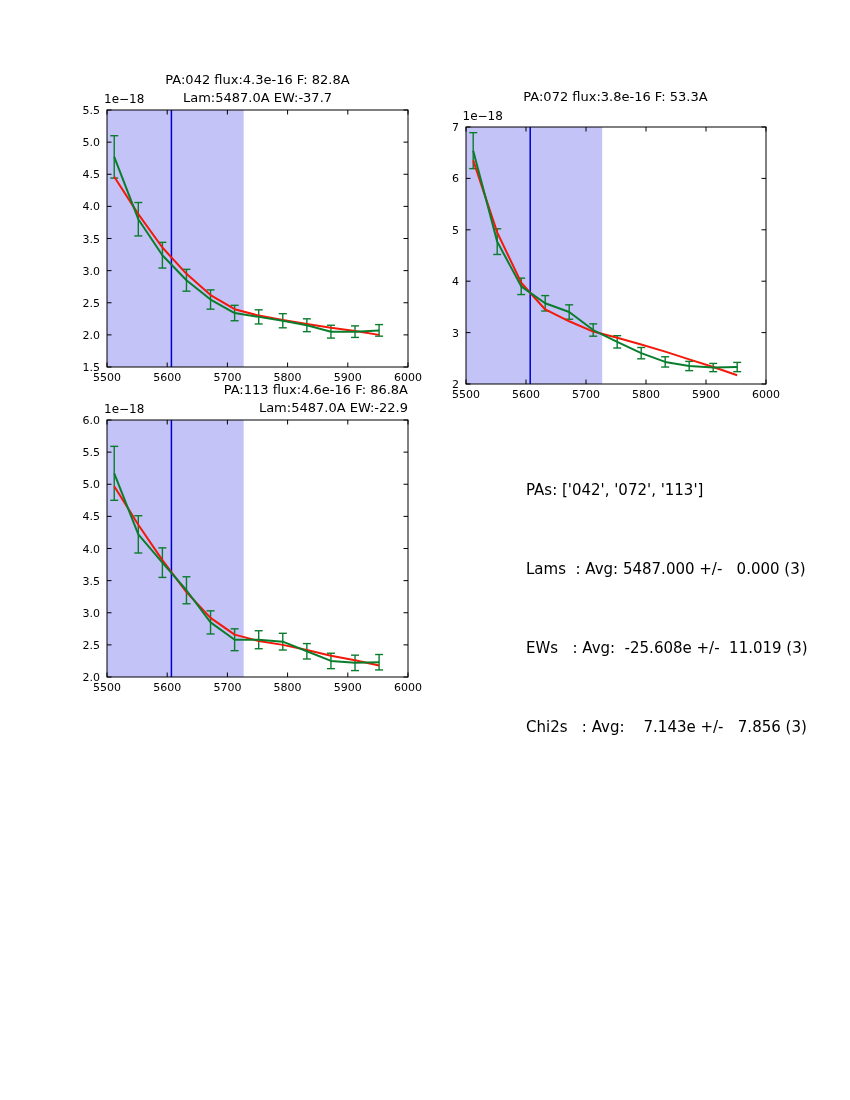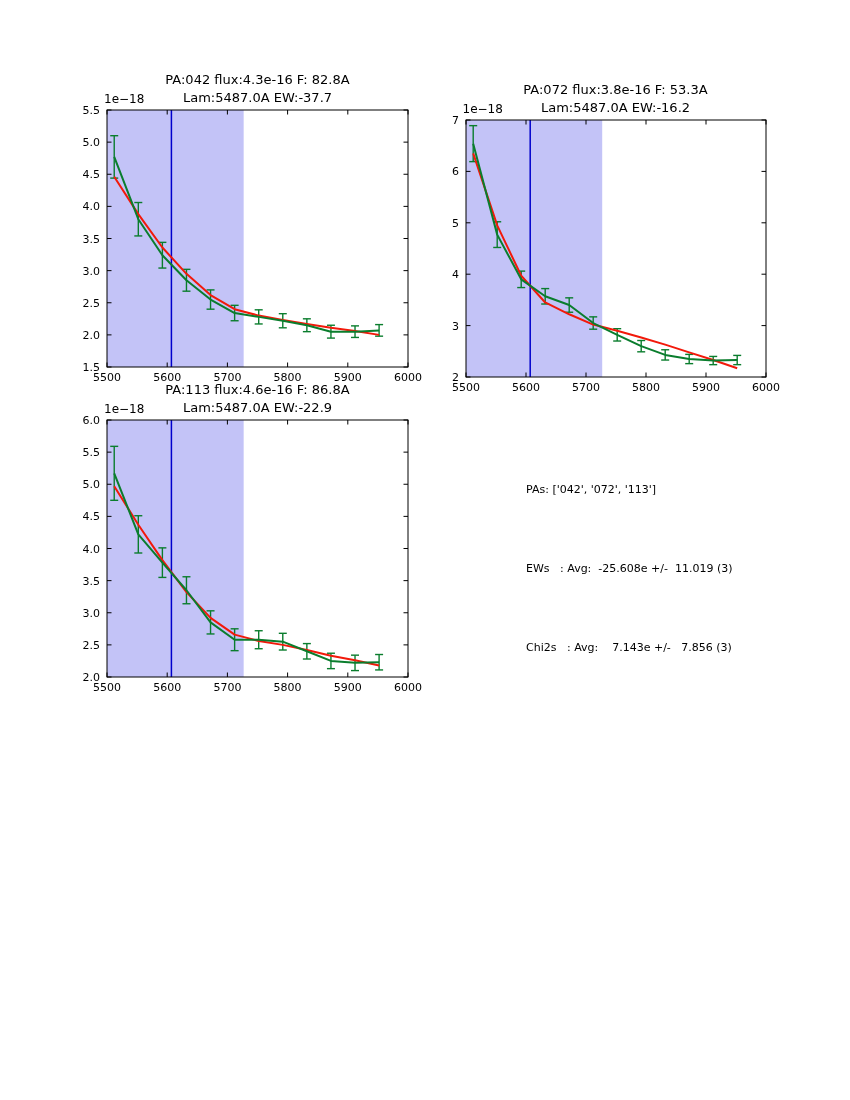--- a/index.html
+++ b/index.html
@@ -3,21 +3,21 @@
 <meta charset="utf-8">
 <style>
   html,body{margin:0;padding:0;background:#ffffff;}
   body{font-family:"DejaVu Sans",sans-serif;color:#000;}
   .page{position:relative;width:850px;height:1100px;background:#ffffff;overflow:hidden;}
   .chart{position:absolute;}
   .plot-title{position:absolute;text-align:center;font-size:13px;line-height:18px;color:#000;white-space:nowrap;}
   .offset-label{position:absolute;font-size:12px;color:#000;}
   .plot-svg{position:absolute;left:0;top:0;overflow:visible;}
   .plot-svg text{font-family:"DejaVu Sans",sans-serif;fill:#000;}
-  .stats{position:absolute;left:526px;top:424px;font-size:11px;line-height:26.4px;white-space:pre;color:#000;}
+  .stats{position:absolute;left:526px;top:424px;font-size:15px;line-height:26.4px;white-space:pre;color:#000;}
 </style>
 </head>
 <body>
 
 <div class="page">
 
   <div class="chart" style="left:57px;top:65px;width:361px;height:332px;">
     <div class="plot-title" style="left:50px;top:6px;width:301px;">
       <div>PA:042 flux:4.3e-16 F: 82.8A</div>
       <div>Lam:5487.0A EW:-37.7</div>
@@ -106,24 +106,23 @@
         <text x="43" y="113.25" text-anchor="end" font-size="11">4.5</text>
         <line x1="50" x2="54.5" y1="77.125" y2="77.125" stroke="#000000" stroke-width="1"></line>
         <line x1="351" x2="346.5" y1="77.125" y2="77.125" stroke="#000000" stroke-width="1"></line>
         <text x="43" y="81.125" text-anchor="end" font-size="11">5.0</text>
         <line x1="50" x2="54.5" y1="45" y2="45" stroke="#000000" stroke-width="1"></line>
         <line x1="351" x2="346.5" y1="45" y2="45" stroke="#000000" stroke-width="1"></line>
         <text x="43" y="49" text-anchor="end" font-size="11">5.5</text>
       </svg>
   </div>
 
-  <div class="chart" style="left:415.5px;top:75px;width:360px;height:332px;">
+  <div class="chart" style="left:415.5px;top:82px;width:360px;height:332px;">
     <div class="plot-title" style="left:50px;top:6px;width:300px;">
       <div>PA:072 flux:3.8e-16 F: 53.3A</div>
-      <div>Lam:5487.0A EW:-16.2</div>
     </div>
     <div class="offset-label" style="left:47px;top:27px;">1e−18</div>
     <svg class="plot-svg" width="360" height="332">
         <rect x="50" y="45" width="136.20000000000002" height="257" fill="#c3c3f7"></rect>
         <line x1="114.2" x2="114.2" y1="45" y2="302" stroke="#0000cc" stroke-width="1.5"></line>
         <line x1="57.2" x2="57.2" y1="86.63399999999999" y2="50.65400000000002" stroke="#0a7d2d" stroke-width="1.4"></line>
         <line x1="53.2" x2="61.2" y1="50.65400000000002" y2="50.65400000000002" stroke="#0a7d2d" stroke-width="1.4"></line>
         <line x1="53.2" x2="61.2" y1="86.63399999999999" y2="86.63399999999999" stroke="#0a7d2d" stroke-width="1.4"></line>
         <line x1="81.2" x2="81.2" y1="172.47200000000004" y2="146.77200000000002" stroke="#0a7d2d" stroke-width="1.4"></line>
         <line x1="77.2" x2="85.2" y1="146.77200000000002" y2="146.77200000000002" stroke="#0a7d2d" stroke-width="1.4"></line>
@@ -194,21 +193,21 @@
         <line x1="50" x2="54.5" y1="96.4" y2="96.4" stroke="#000000" stroke-width="1"></line>
         <line x1="350" x2="345.5" y1="96.4" y2="96.4" stroke="#000000" stroke-width="1"></line>
         <text x="43" y="100.4" text-anchor="end" font-size="11">6</text>
         <line x1="50" x2="54.5" y1="45" y2="45" stroke="#000000" stroke-width="1"></line>
         <line x1="350" x2="345.5" y1="45" y2="45" stroke="#000000" stroke-width="1"></line>
         <text x="43" y="49" text-anchor="end" font-size="11">7</text>
       </svg>
   </div>
 
   <div class="chart" style="left:57px;top:375px;width:361px;height:332px;">
-    <div class="plot-title" style="left:50px;top:6px;width:301px;">
+    <div class="plot-title" style="left:50px;top:6px;width:301px;text-align:right;">
       <div>PA:113 flux:4.6e-16 F: 86.8A</div>
       <div>Lam:5487.0A EW:-22.9</div>
     </div>
     <div class="offset-label" style="left:47px;top:27px;">1e−18</div>
     <svg class="plot-svg" width="361" height="332">
         <rect x="50" y="45" width="136.654" height="257" fill="#c3c3f7"></rect>
         <line x1="114.414" x2="114.414" y1="45" y2="302" stroke="#0000cc" stroke-width="1.5"></line>
         <line x1="57.224000000000004" x2="57.224000000000004" y1="125.3125" y2="71.3425" stroke="#0a7d2d" stroke-width="1.4"></line>
         <line x1="53.224000000000004" x2="61.224000000000004" y1="71.3425" y2="71.3425" stroke="#0a7d2d" stroke-width="1.4"></line>
         <line x1="53.224000000000004" x2="61.224000000000004" y1="125.3125" y2="125.3125" stroke="#0a7d2d" stroke-width="1.4"></line>
@@ -291,17 +290,18 @@
         <line x1="351" x2="346.5" y1="77.125" y2="77.125" stroke="#000000" stroke-width="1"></line>
         <text x="43" y="81.125" text-anchor="end" font-size="11">5.5</text>
         <line x1="50" x2="54.5" y1="45" y2="45" stroke="#000000" stroke-width="1"></line>
         <line x1="351" x2="346.5" y1="45" y2="45" stroke="#000000" stroke-width="1"></line>
         <text x="43" y="49" text-anchor="end" font-size="11">6.0</text>
       </svg>
   </div>
 
   <div class="stats">
     <div>PAs: ['042', '072', '113']</div>
+    <div>Lams  : Avg: 5487.000 +/-   0.000 (3)</div>
     <div>EWs   : Avg:  -25.608e +/-  11.019 (3)</div>
     <div>Chi2s   : Avg:    7.143e +/-   7.856 (3)</div>
   </div>
 
 </div>
 
 </body></html>

